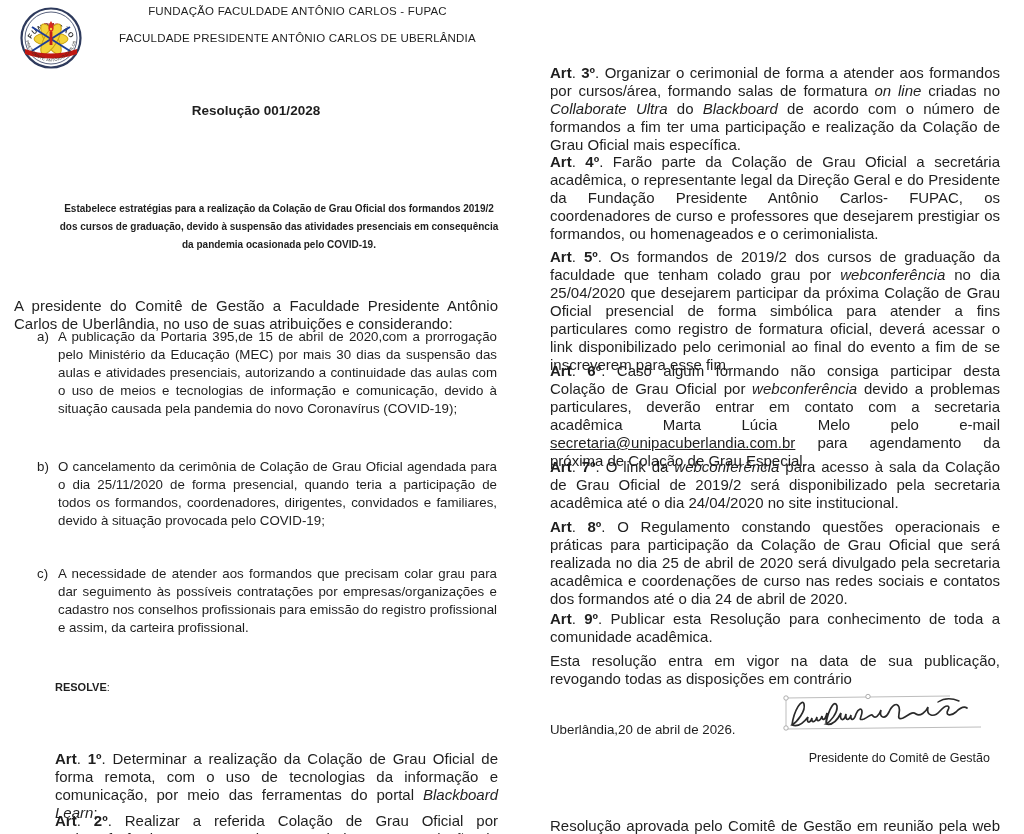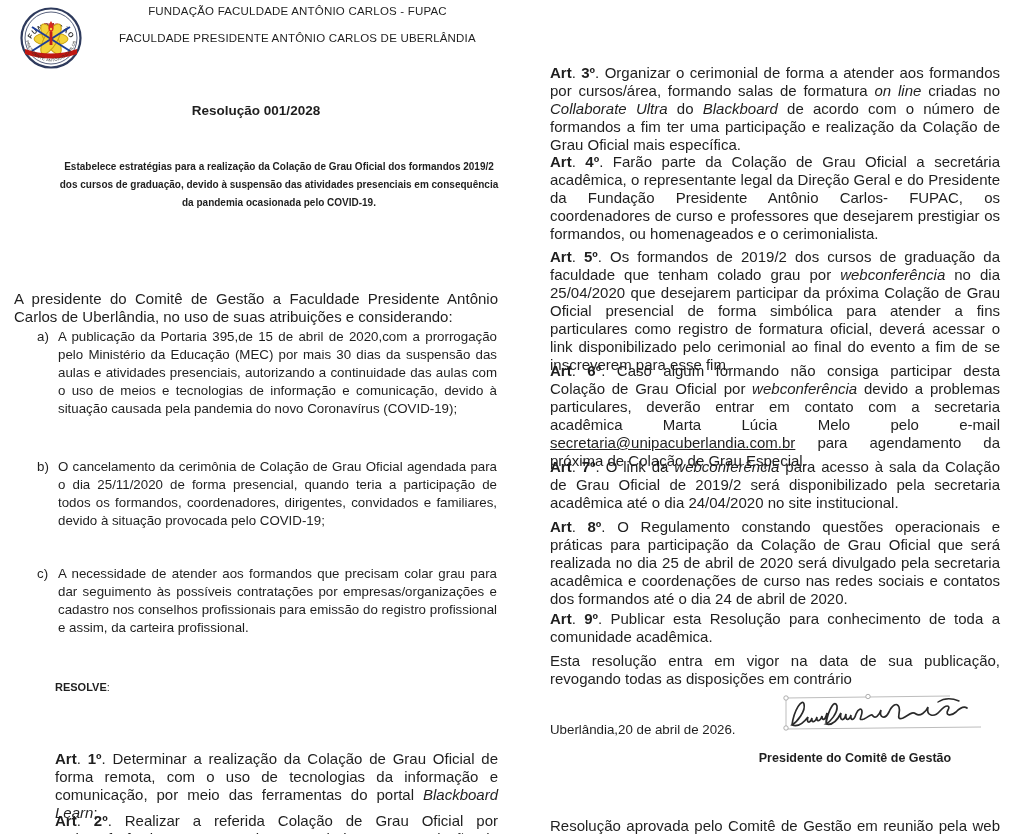--- a/index.html
+++ b/index.html
@@ -4,28 +4,28 @@
 <style>
   html,body{margin:0;padding:0;}
   body{
     width:1024px;height:834px;position:relative;overflow:hidden;
     background:#ffffff;color:#1f1f1f;
     font-family:"Liberation Sans",sans-serif;
   }
   .abs{position:absolute;}
   .hdr{font-size:11.5px;line-height:14px;text-align:center;letter-spacing:.2px;}
   .title{font-size:13.5px;font-weight:bold;text-align:center;}
-  .epigraph{font-size:10px;font-weight:bold;line-height:18px;text-align:center;}
+  .epigraph{font-size:10px;font-weight:bold;line-height:18px;text-align:center;margin-top:42px;}
   .para{font-size:15px;line-height:18px;text-align:justify;margin-top:37px;}
   .list-item{display:flex;font-size:13.3px;line-height:18px;}
   .marker{width:21px;flex:none;}
   .li-text{flex:1;text-align:justify;}
   .resolve{font-size:11px;line-height:18px;}
   .date-line{font-size:13.3px;line-height:18px;}
-  .role{font-size:12.5px;font-weight:bold;text-align:center;line-height:16px;}
+  .role{font-size:12.5px;font-weight:normal;text-align:right;line-height:16px;}
   .st-b{font-weight:bold;}
   .st-i{font-style:italic;}
   .st-u{text-decoration:underline;}
 </style>
 </head>
 <body>
 
 <div class="abs" style="left:0;top:0;width:1024px;height:834px">
 
   <svg class="abs" style="left:12px;top:6px" width="78" height="64" viewBox="0 0 78 64">
@@ -59,21 +59,21 @@
     </text>
   </svg>
 
   <div class="abs hdr" style="left:90px;top:4px;width:415px">FUNDAÇÃO FACULDADE ANTÔNIO CARLOS - FUPAC</div>
   <div class="abs hdr" style="left:90px;top:31px;width:415px">FACULDADE PRESIDENTE ANTÔNIO CARLOS DE UBERLÂNDIA</div>
 
   <div class="abs title" style="left:14px;top:103px;width:484px">Resolução 001/2028</div>
 
   <div class="abs epigraph" style="left:55px;top:158px;width:448px">Estabelece estratégias para a realização da Colação de Grau Oficial dos formandos 2019/2 dos cursos de graduação, devido à suspensão das atividades presenciais em consequência da pandemia ocasionada pelo COVID-19.</div>
 
-  <div class="abs para" style="left:14px;top:253px;width:484px">A presidente do Comitê de Gestão a Faculdade Presidente Antônio Carlos de Uberlândia, no uso de suas atribuições e considerando:</div>
+  <div class="abs para" style="left:14px;top:260px;width:484px">A presidente do Comitê de Gestão a Faculdade Presidente Antônio Carlos de Uberlândia, no uso de suas atribuições e considerando:</div>
 
   <div class="abs list-item" style="left:37px;top:328px;width:460px">
     <span class="marker">a)</span>
     <span class="li-text">A publicação da Portaria 395,de 15 de abril de 2020,com a prorrogação pelo Ministério da Educação (MEC) por mais 30 dias da suspensão das aulas e atividades presenciais, autorizando a continuidade das aulas com o uso de meios e tecnologias de informação e comunicação, devido à situação causada pela pandemia do novo Coronavírus (COVID-19);</span>
   </div>
   <div class="abs list-item" style="left:37px;top:458px;width:460px">
     <span class="marker">b)</span>
     <span class="li-text">O cancelamento da cerimônia de Colação de Grau Oficial agendada para o dia 25/11/2020 de forma presencial, quando teria a participação de todos os formandos, coordenadores, dirigentes, convidados e familiares, devido à situação provocada pelo COVID-19;</span>
   </div>
   <div class="abs list-item" style="left:37px;top:565px;width:460px">

